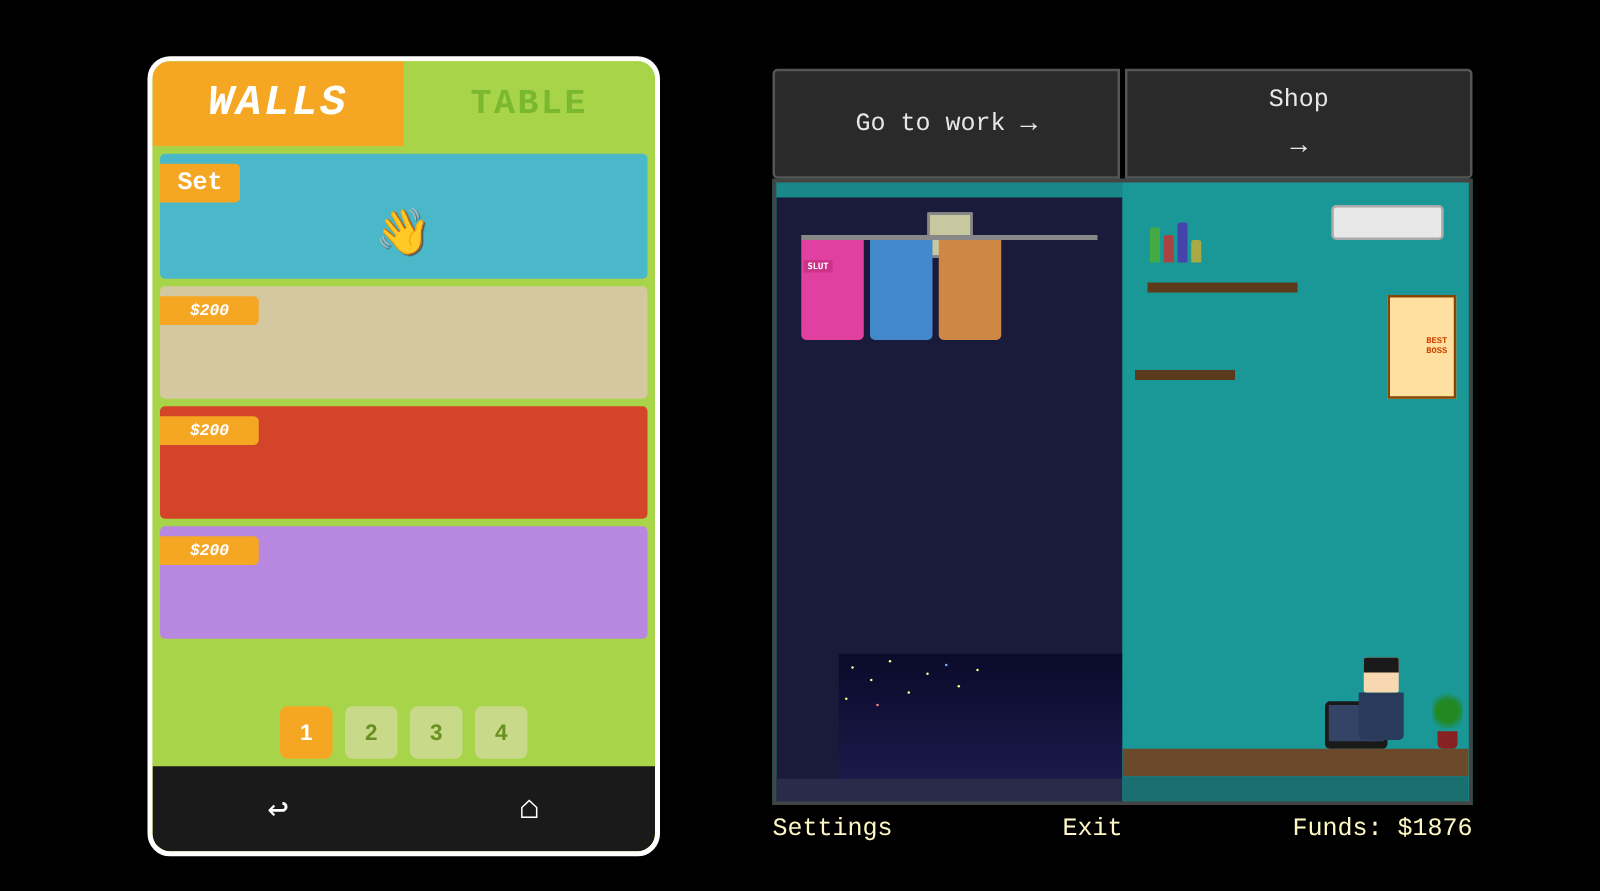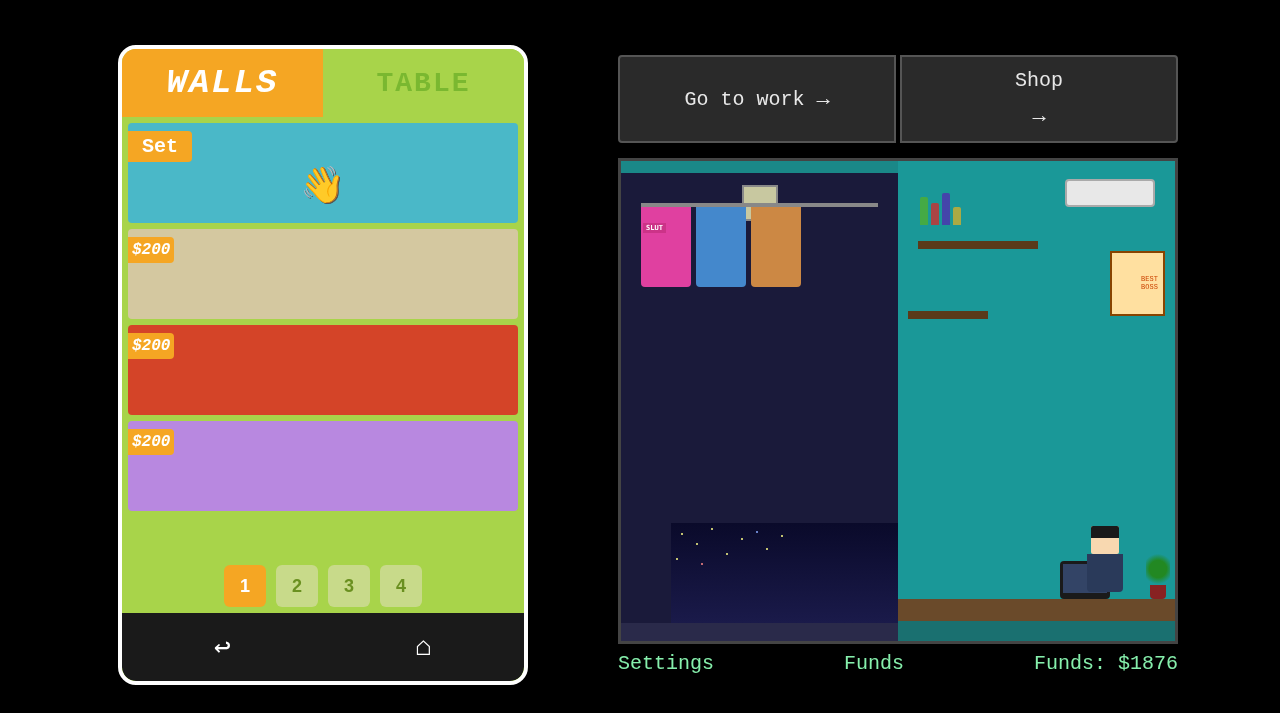--- a/index.html
+++ b/index.html
@@ -92,23 +92,23 @@
       background: #b888e0;
       height: 90px;
     }
 
     .price-badge {
       position: absolute;
       top: 8px;
       left: 0;
       background: #f5a623;
       color: #fff;
-      font-size: 16px;
+      font-size: 13px;
       font-weight: 900;
-      padding: 4px 4px;
+      padding: 4px 24px;
       border-radius: 0 4px 4px 0;
       font-style: italic;
     }
 
     .set-badge {
       position: absolute;
       top: 8px;
       left: 0;
       background: #f5a623;
       color: #fff;
@@ -181,21 +181,21 @@
       height: 620px;
       display: flex;
       flex-direction: column;
       gap: 0;
     }
 
     
     .top-buttons {
       display: flex;
       gap: 4px;
-      margin-bottom: 15px;
+      margin-bottom: 0;
       border-radius: 26px;
     }
     .action-btn {
       background: #2a2a2a;
       color: #e8e8e8;
       border: 2px solid #555;
       font-size: 20px;
       font-family: 'Courier New', monospace;
       padding: 12px 24px;
       cursor: pointer;
@@ -260,21 +260,21 @@
     }
 
     
     .bottom-bar {
       display: flex;
       justify-content: space-between;
       align-items: center;
       padding: 8px 0 0;
     }
     .bottom-bar-item {
-      color: #86efac;
+      color: #fef9c3;
       font-size: 20px;
       font-family: 'Courier New', monospace;
       cursor: pointer;
     }
 
     
     .pixel-clock {
       position: absolute;
       top: 12px;
       left: 50%;
@@ -332,28 +332,28 @@
       background: #e8e8e8;
       border: 2px solid #aaa;
       border-radius: 4px;
     }
 
     .poster-best-boss {
       position: absolute;
       top: 90px;
       right: 10px;
       width: 55px;
-      height: 65px;
+      height: 83px;
       background: #ffe0a0;
       border: 2px solid #884400;
       display: flex;
       align-items: center;
       justify-content: center;
       font-size: 7px;
-      font-weight: normal;
+      font-weight: bold;
       color: #cc4400;
       text-align: center;
       line-height: 1.1;
       padding-left: 24px;
     }
 
     .character {
       position: absolute;
       bottom: 25px;
       right: 40px;
@@ -609,16 +609,16 @@
         <div class="plant-pot"></div>
       </div>
       <div class="desk"></div>
       <div class="floor-right"></div>
     </div>
   </div>
 
 
   <div class="bottom-bar">
     <span class="bottom-bar-item">Settings</span>
-    <span class="bottom-bar-item">Funds</span>
+    <span class="bottom-bar-item">Exit</span>
     <span class="bottom-bar-item">Funds: $1876</span>
   </div>
 </div>
 
 </body></html>

